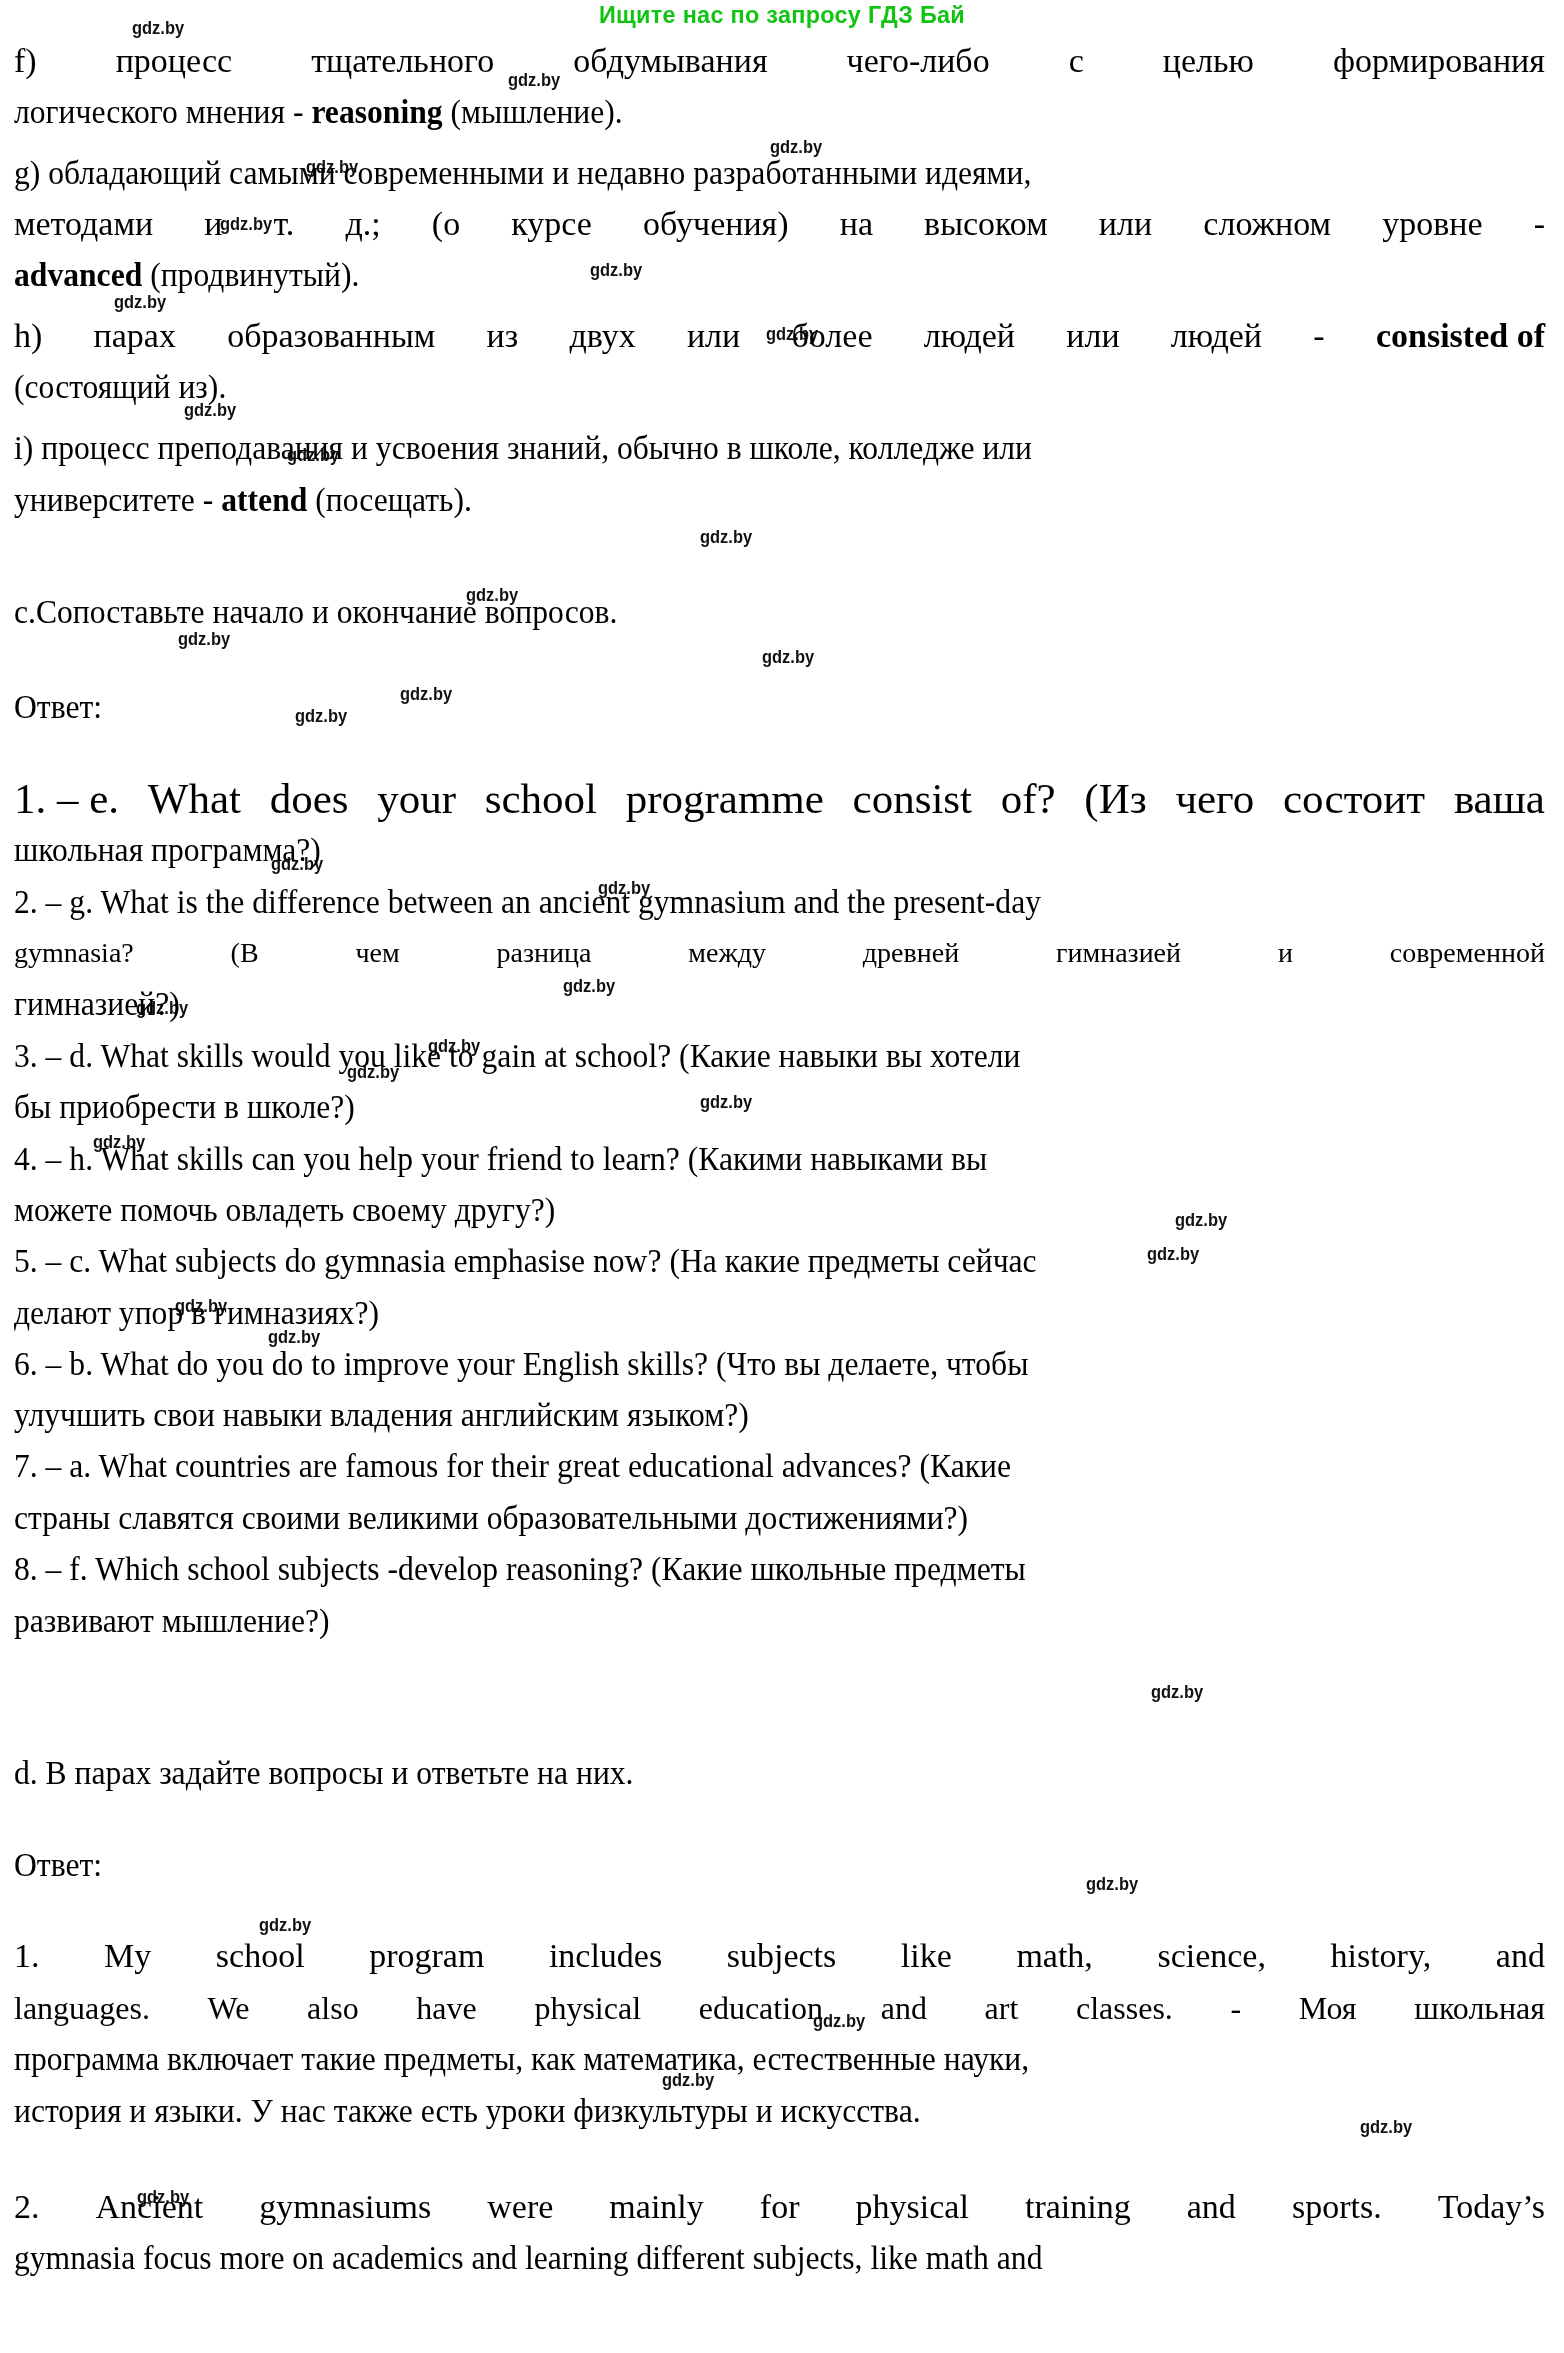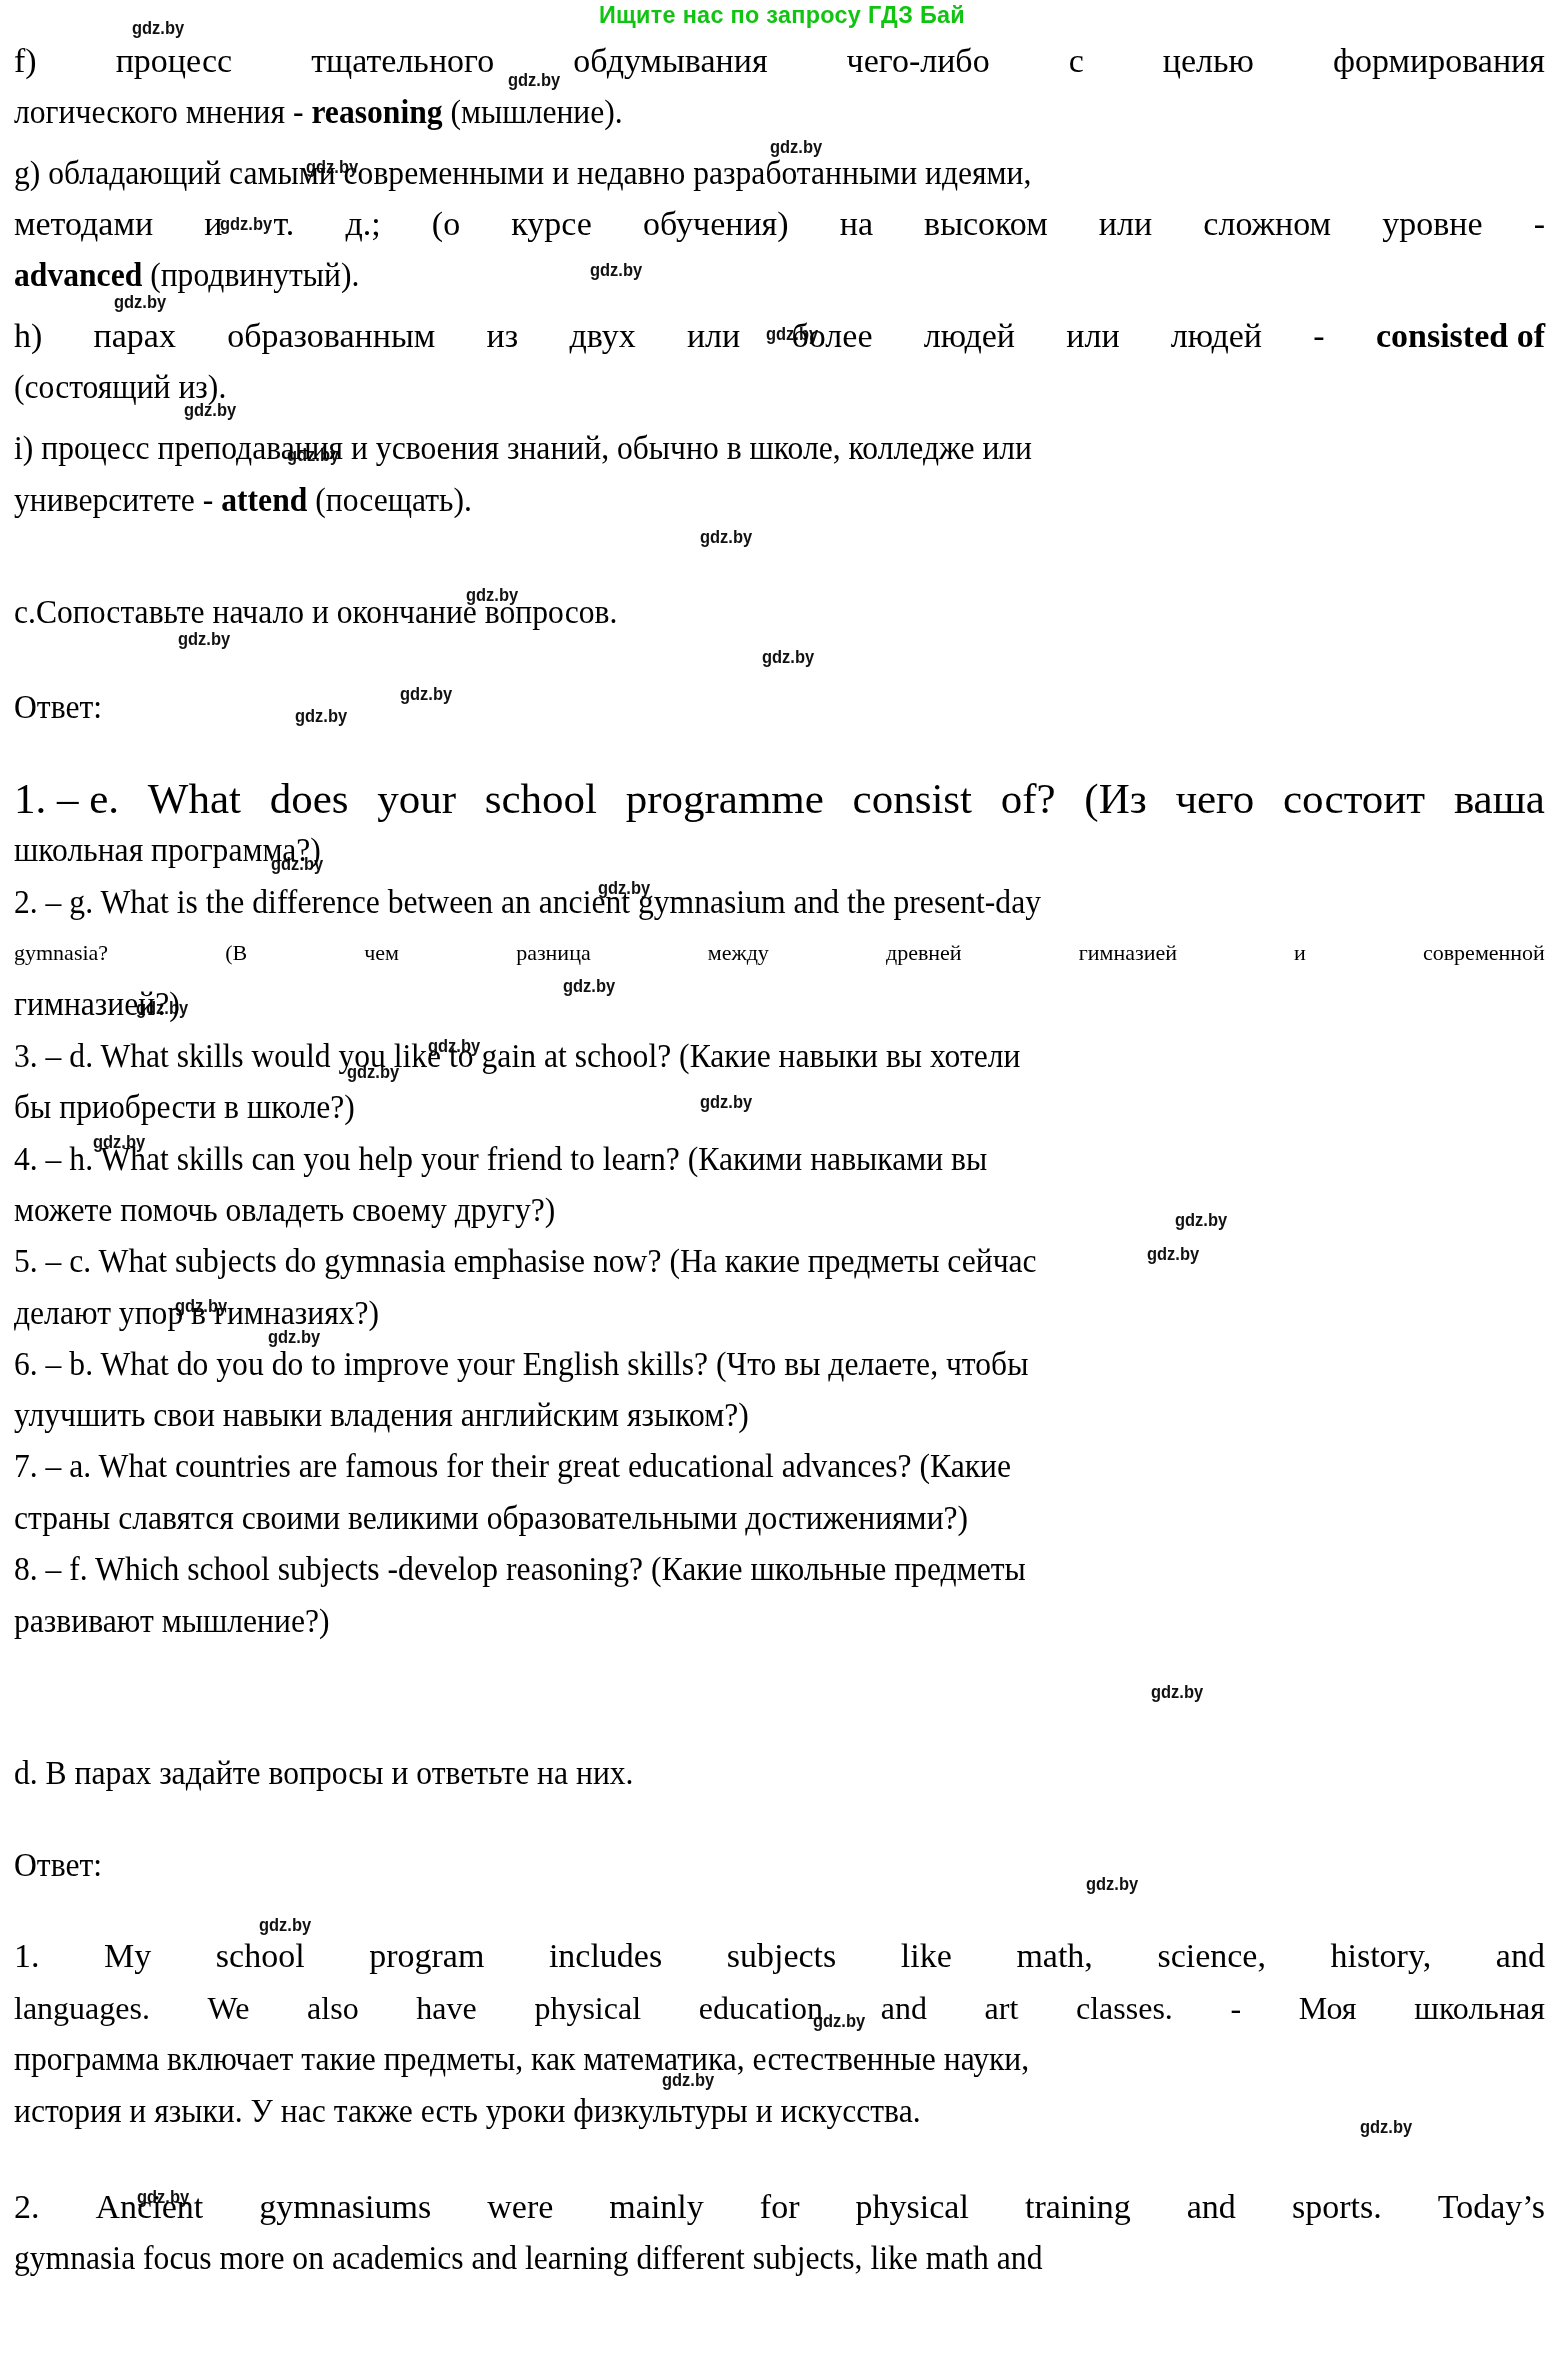--- a/index.html
+++ b/index.html
@@ -198,21 +198,21 @@
     <span>чего</span>
     <span>состоит</span>
     <span>ваша</span>
   </div>
   <div class="ln" style="left: 14px; top: 832px; font-size: 34px;">школьная программа?)</div>
 
   <div class="ln" style="left: 14px; top: 884px; font-size: 34px;">
     <span>2. – g.</span>
     <span>What is the difference between an ancient gymnasium and the present-day</span>
   </div>
-  <div class="jrow" style="left: 14px; top: 935px; width: 1531px; font-size: 22px;">
+  <div class="jrow" style="left: 14px; top: 935px; width: 1531px; font-size: 28px;">
     <span>gymnasia?</span>
     <span>(В</span>
     <span>чем</span>
     <span>разница</span>
     <span>между</span>
     <span>древней</span>
     <span>гимназией</span>
     <span>и</span>
     <span>современной</span>
   </div>

